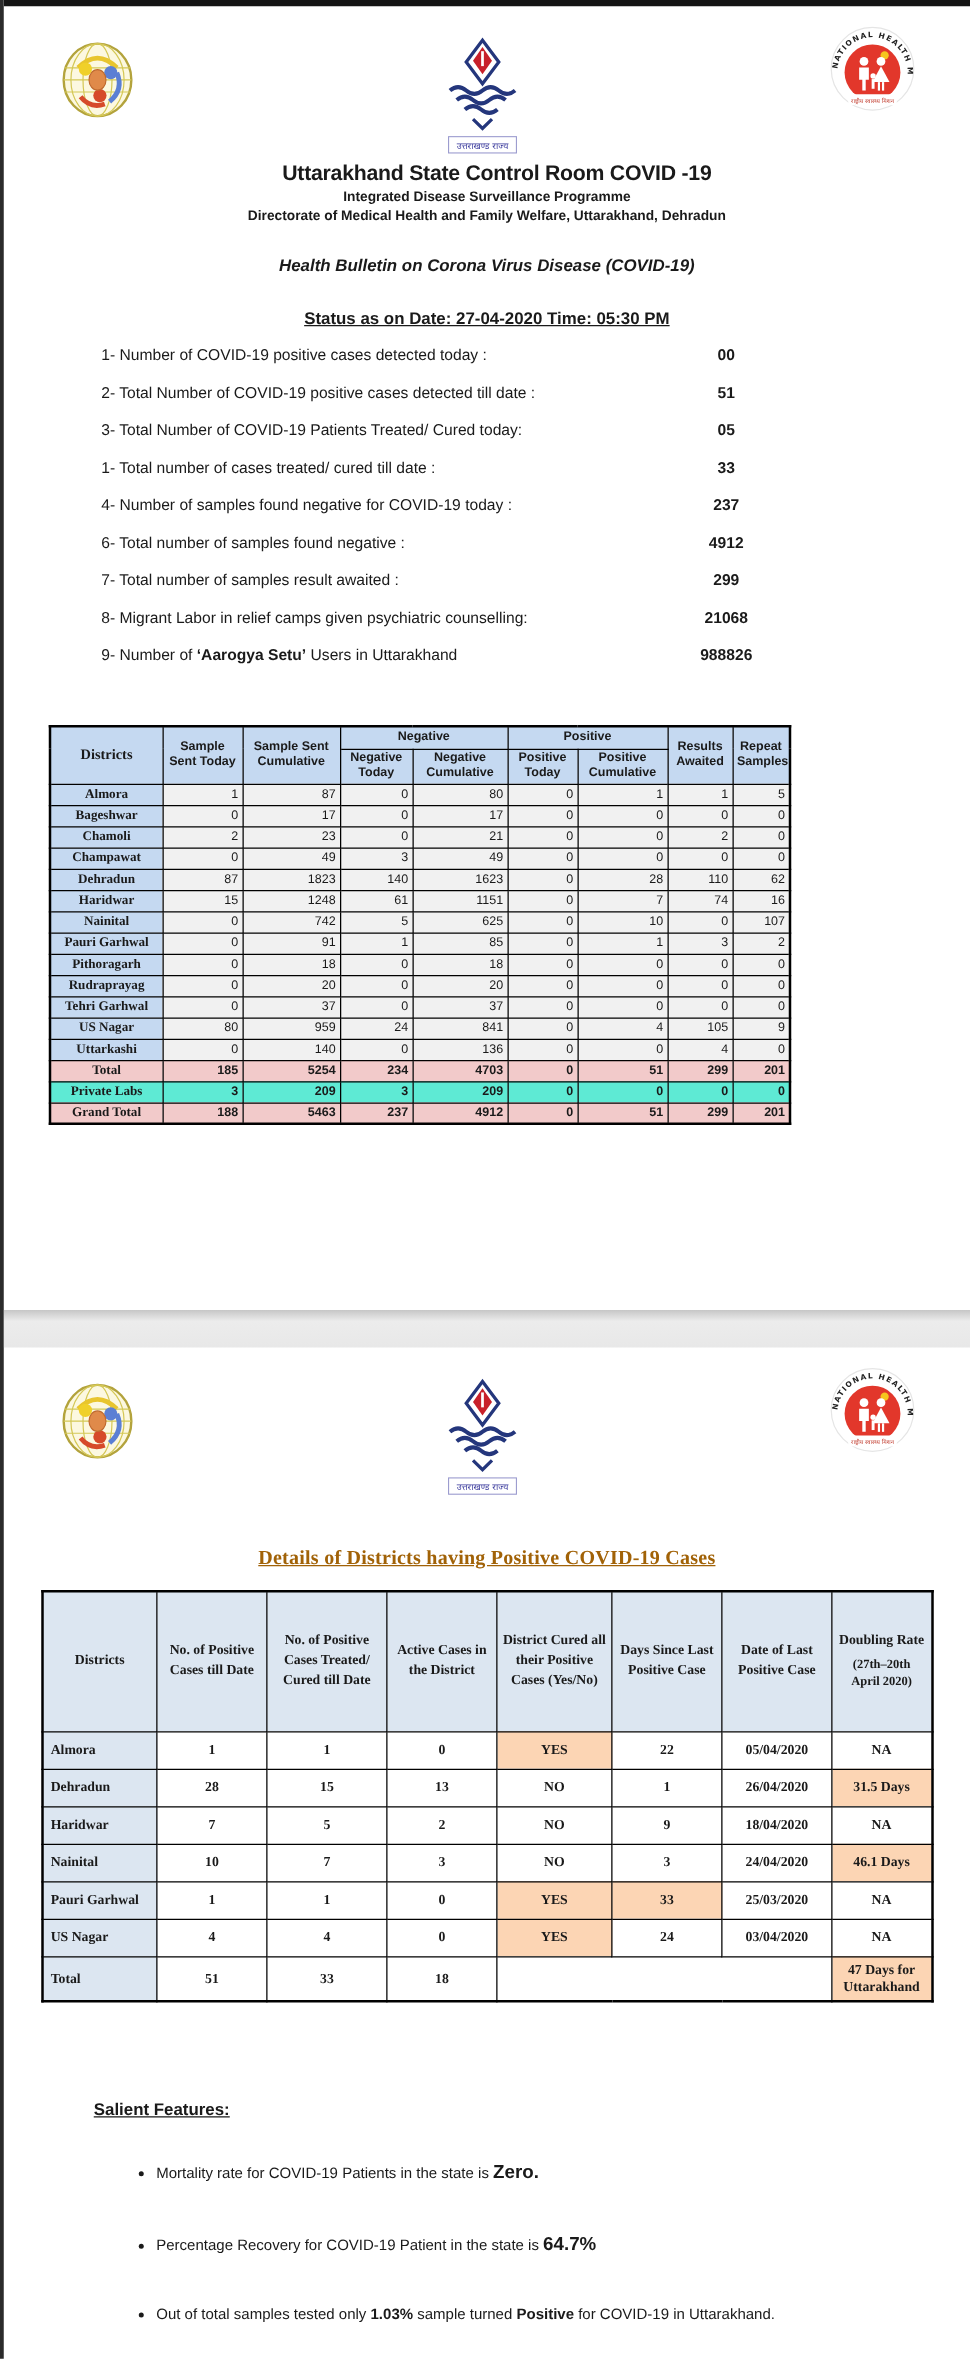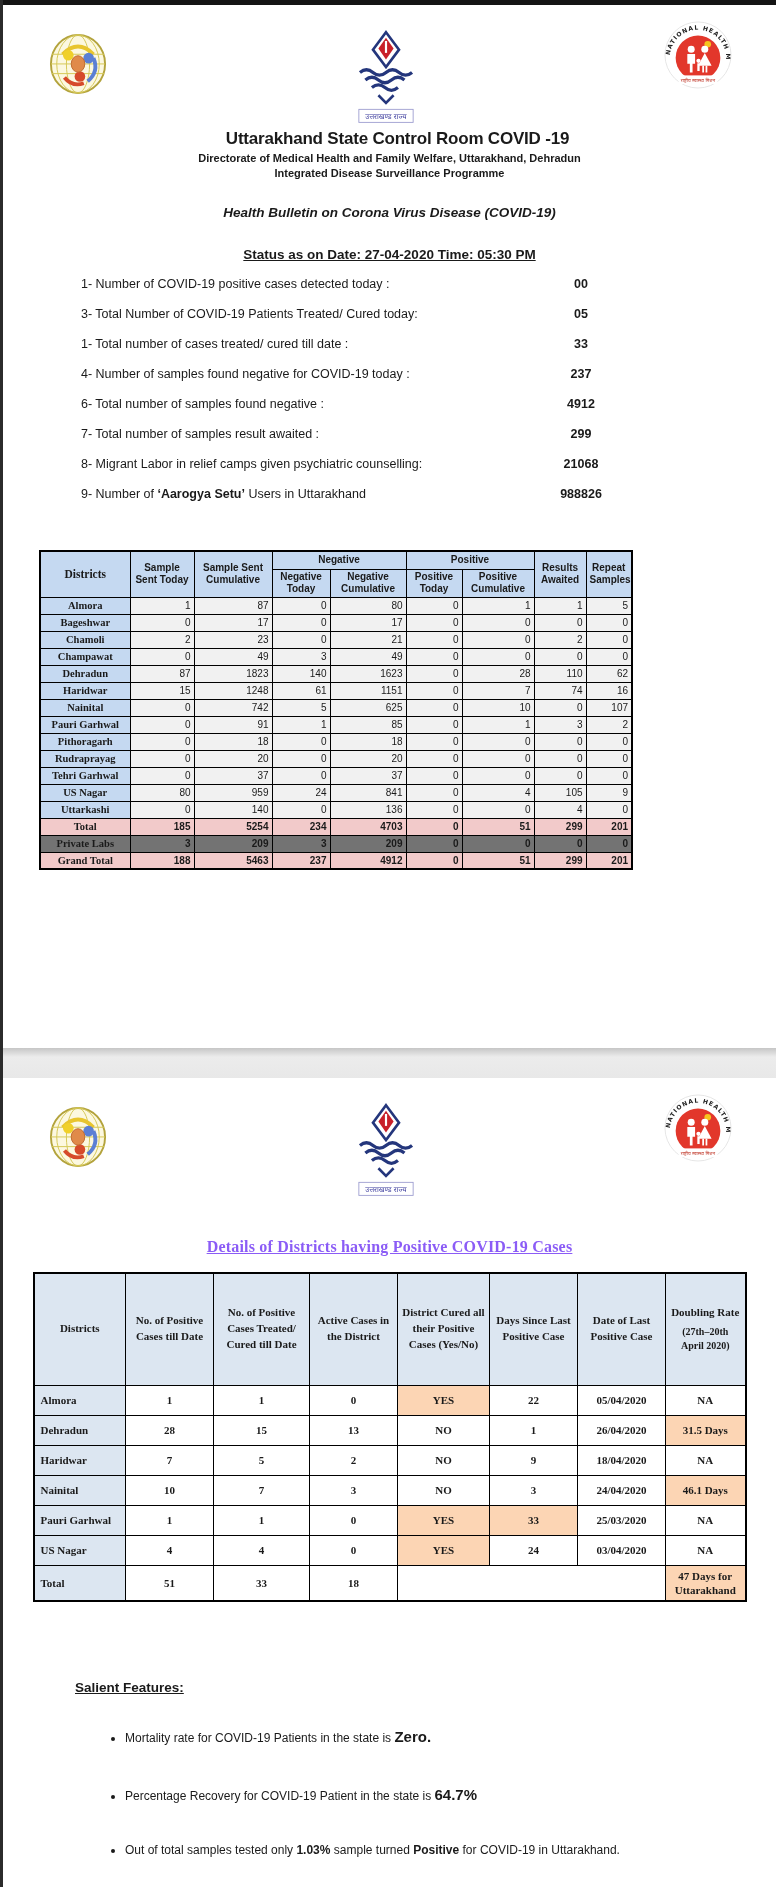--- a/index.html
+++ b/index.html
@@ -34,25 +34,25 @@
   .t1 { width:592px; margin:46px 0 0 36px; border:2px solid #000; font-size:10px; table-layout:fixed; }
   .t1 th, .t1 td { border:1px solid #000; padding:1px 3px; }
   .t1 thead th { background:#c5d9f1; font-weight:bold; text-align:center; vertical-align:middle; line-height:1.25; }
   .t1h-group { height:18px; }
   .t1h-districts { font-family:"Liberation Serif", serif; font-size:11.5px; }
   .t1 tbody td { height:17px; }
   .t1-name { background:#c5d9f1; font-family:"Liberation Serif", serif; font-weight:bold; text-align:center; font-size:10.5px; }
   .t1-val  { background:#f1f1f1; text-align:right; padding-right:5px; }
   .t1r-total .t1-val, .t1r-grand .t1-val, .t1r-private .t1-val { font-weight:bold; }
   .t1r-total td, .t1r-grand td { background:#f2caca; }
-  .t1r-private td { background:#737373; }
+  .t1r-private td { background:#5eead4; }
 
   
   .p2-title { text-align:center; font-family:"Liberation Serif", serif; font-weight:bold; font-size:16px;
-              color:#8b5cf6; text-decoration:underline; margin-top:42px; letter-spacing:0.2px; }
+              color:#a16207; text-decoration:underline; margin-top:42px; letter-spacing:0.2px; }
 
   .t2 { width:712px; margin:16px auto 0; border:2px solid #000; font-family:"Liberation Serif", serif;
         font-weight:bold; table-layout:fixed; }
   .t2 th, .t2 td { border:1px solid #000; padding:3px 4px; }
   .t2 thead th { background:#dce6f1; font-size:11px; text-align:center; vertical-align:middle; height:112px; line-height:1.45; }
   .t2-sub { font-size:10px; margin-top:4px; }
   .t2 tbody td { font-size:11px; text-align:center; vertical-align:middle; height:30px; background:#fff; }
   .t2-name { background:#dce6f1 !important; text-align:left !important; padding-left:6px !important; }
   .hl { background:#fcd5b4 !important; }
   .t2-total td { height:46px; }
@@ -118,29 +118,33 @@
       <rect x="39.4" y="46" width="1.8" height="7" fill="#fff"></rect>
       <rect x="42.8" y="46" width="1.8" height="7" fill="#fff"></rect>
       <circle cx="35.5" cy="41" r="2.2" fill="#fff"></circle>
       <rect x="34.3" y="43.5" width="2.4" height="8" fill="#fff"></rect>
       <rect x="15" y="56" width="40" height="9" fill="#ffffff"></rect>
       <text x="35" y="63" font-size="4.8" fill="#c0392b" text-anchor="middle">राष्ट्रीय स्वास्थ्य मिशन</text>
     </svg>
   </div>
 
   <div class="title1">Uttarakhand State Control Room COVID -19</div>
+  <div class="sub">Integrated Disease Surveillance Programme</div>
   <div class="sub">Directorate of Medical Health and Family Welfare, Uttarakhand, Dehradun</div>
-  <div class="sub">Integrated Disease Surveillance Programme</div>
   <div class="bulletin">Health Bulletin on Corona Virus Disease (COVID-19)</div>
   <div class="status">Status as on Date: 27-04-2020 Time: 05:30 PM</div>
 
   <div class="stats">
       <div class="stat-row">
         <span class="stat-label"><span>1- Number of COVID-19 positive cases detected today :</span></span>
         <span class="stat-value">00</span>
+      </div>
+      <div class="stat-row">
+        <span class="stat-label"><span>2- Total Number of COVID-19 positive cases detected till date :</span></span>
+        <span class="stat-value">51</span>
       </div>
       <div class="stat-row">
         <span class="stat-label"><span>3- Total Number of COVID-19 Patients Treated/ Cured today:</span></span>
         <span class="stat-value">05</span>
       </div>
       <div class="stat-row">
         <span class="stat-label"><span>1- Total number of cases treated/ cured till date :</span></span>
         <span class="stat-value">33</span>
       </div>
       <div class="stat-row">

